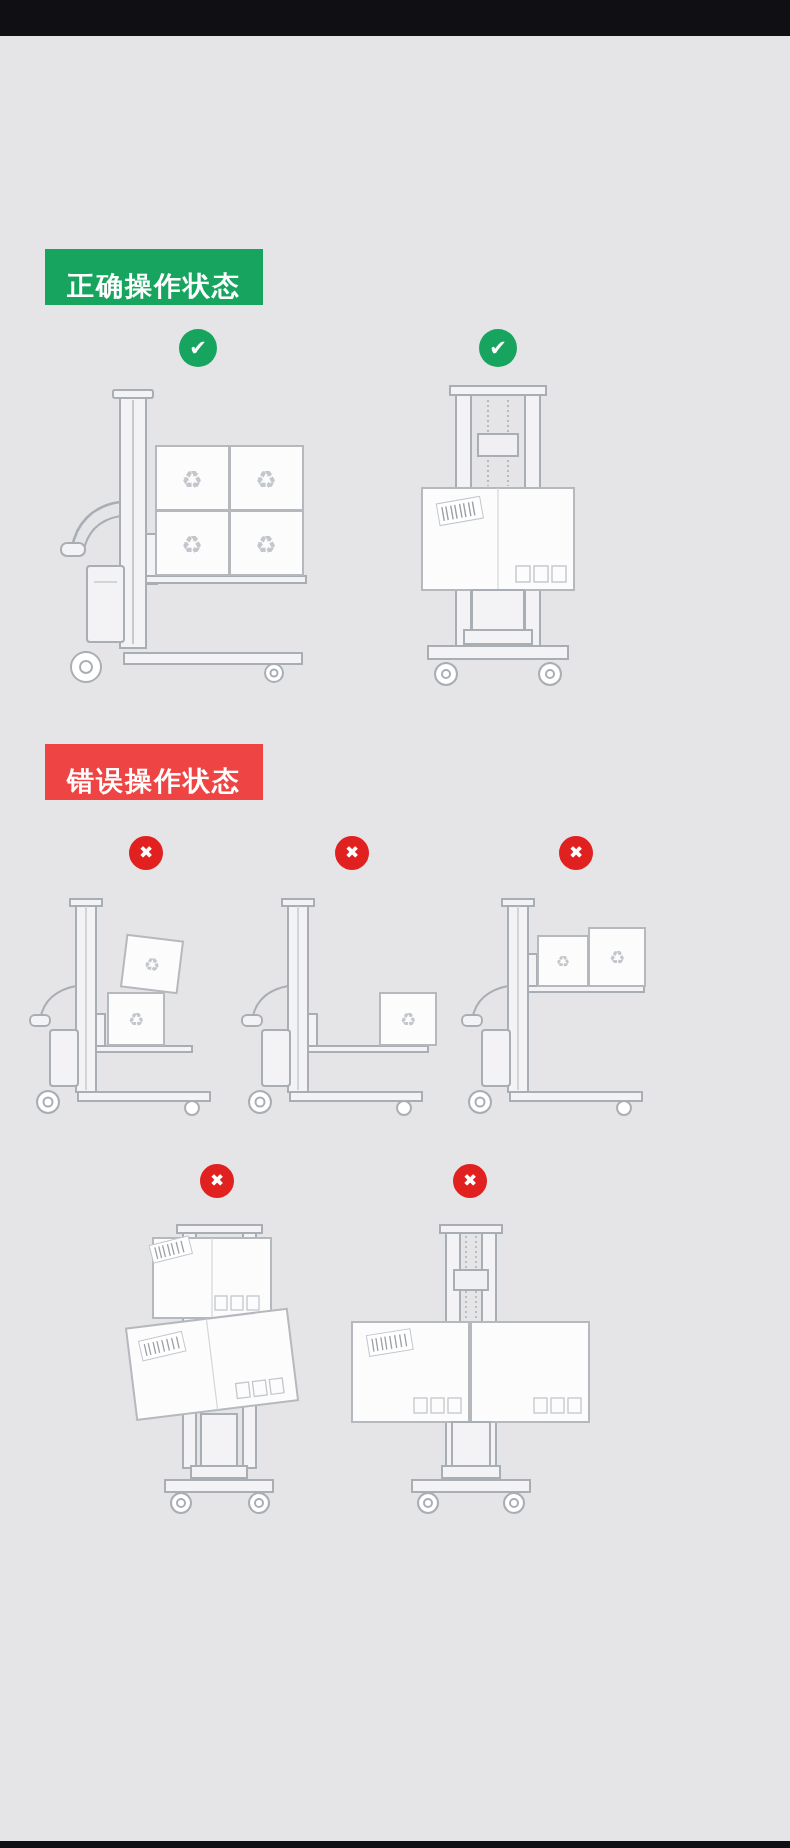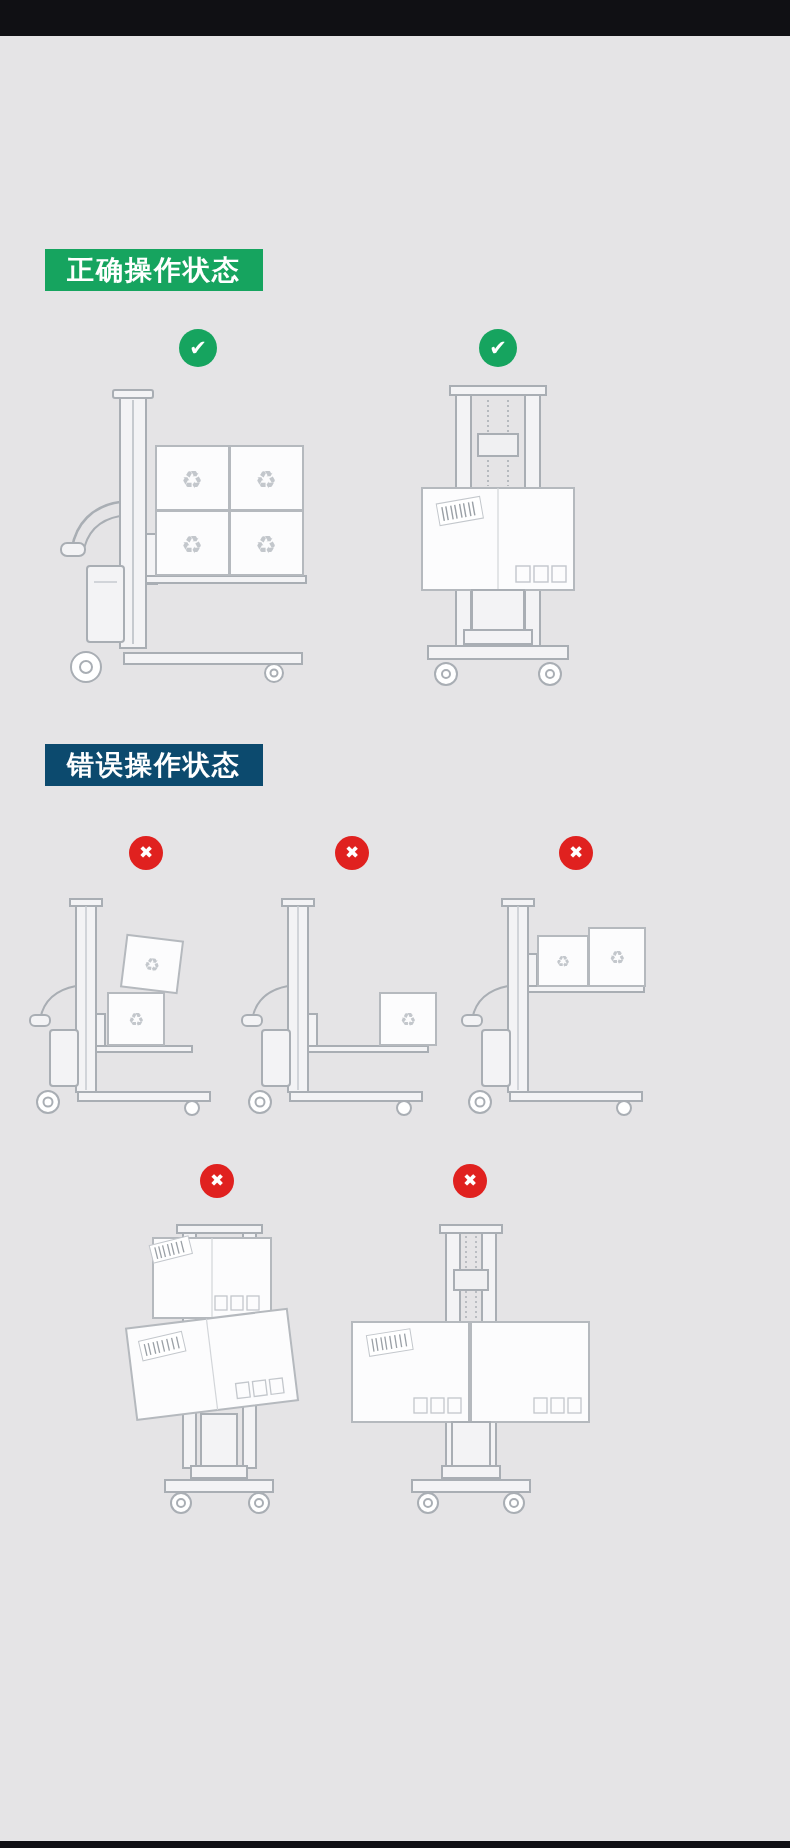--- a/index.html
+++ b/index.html
@@ -18,22 +18,22 @@
   .bar.top { top: 0; height: 36px; }
   .bar.bottom { top: 1841px; height: 7px; }
   .title {
     position: absolute; top: 86px; left: 0; width: 790px;
     text-align: center;
     font-size: 46px; font-weight: bold; letter-spacing: 4px;
     color: #171a2b;
   }
   .badge {
     position: absolute; left: 45px;
-    height: 42px; line-height: 42px;
-    padding: 0 22px;
+    height: 56px; line-height: 42px;
+    padding: 16px 22px;
     font-size: 27px; font-weight: bold; letter-spacing: 2px;
     color: #ffffff;
     white-space: nowrap;
   }
   .badge.correct { top: 249px; }
   .badge.wrong   { top: 744px; }
   .mark {
     position: absolute;
     border-radius: 50%;
     color: #fff; text-align: center;
@@ -127,21 +127,21 @@
       <rect x="30" y="262" width="140" height="13"></rect>
     </g>
     <g stroke="#a9aeb4" stroke-width="2">
       <circle cx="48" cy="290" r="11" fill="#fff"></circle>
       <circle cx="152" cy="290" r="11" fill="#fff"></circle>
       <circle cx="48" cy="290" r="4" fill="none"></circle>
       <circle cx="152" cy="290" r="4" fill="none"></circle>
     </g>
   </svg>
 
-  <div class="badge wrong" style="background-color: #0c4a6e;">错误操作状态</div>
+  <div class="badge wrong" style="background-color: #ef4444;">错误操作状态</div>
 
   <div class="mark cross" style="left: 129px; top: 836px; background-color: rgb(224, 33, 31);">✖</div>
   <div class="mark cross" style="left: 335px; top: 836px; background-color: rgb(224, 33, 31);">✖</div>
   <div class="mark cross" style="left: 559px; top: 836px; background-color: rgb(224, 33, 31);">✖</div>
 
   <svg class="fig" style="left:20px; top:896px" width="200" height="240" viewBox="0 0 200 240">
     <g fill="#f3f3f5" stroke="#a9aeb4" stroke-width="2">
       <rect x="56" y="8" width="20" height="188"></rect>
       <rect x="50" y="3" width="32" height="7"></rect>
     </g>

